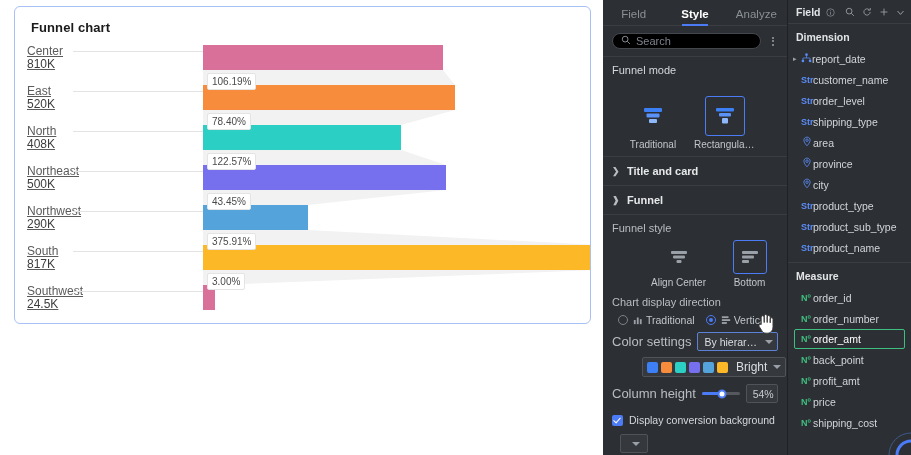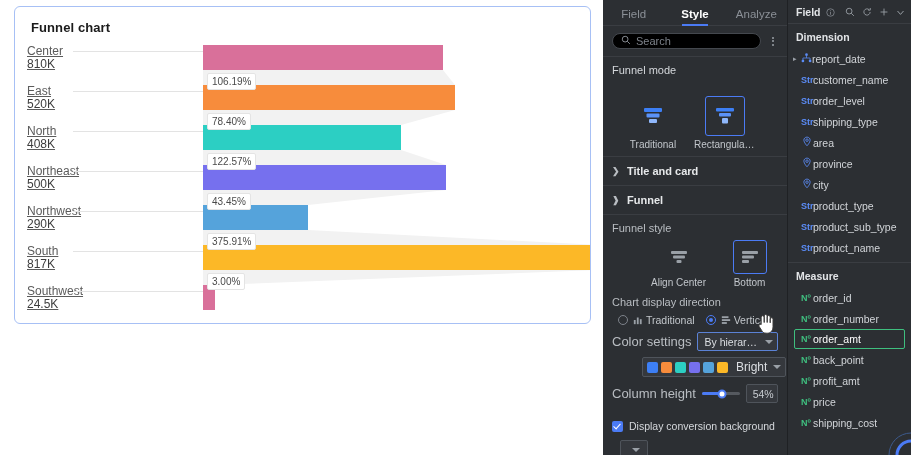--- a/index.html
+++ b/index.html
@@ -167,21 +167,21 @@
 
   .slider-row { display: flex; align-items: center; gap: 6px; margin-top: 7px; }
   .track { position: relative; width: 56px; height: 3px; background: #55595f; border-radius: 2px; cursor:pointer; }
   .track .fill { position: absolute; left: 0; top: 0; height: 3px; width: 54%; background: #4b7bf5; border-radius: 2px; }
   .track .knob { position: absolute; left: 54%; top: 50%; transform: translate(-50%,-50%);
                  width: 9px; height: 9px; border-radius: 50%; background: #ffffff; border: 2px solid #4b7bf5; }
   .numbox { width: 44px; height: 19px; background: #35383d; border: 1px solid #4f545b;
             border-radius: 2px; font-size: 10.5px; color: #c8ccd1; display: flex;
             align-items: center; padding-left: 6px; }
 
-  .check-row { display: flex; align-items: center; gap: 6px; margin-top: 17px; }
+  .check-row { display: flex; align-items: center; gap: 6px; margin-top: 11px; }
   .cbox { width: 11px; height: 11px; border-radius: 2px; background: #4b7bf5;
           position: relative; flex:0 0 11px; cursor: pointer; }
   .cbox::after { content:""; position:absolute; left:3px; top:1px; width:3px; height:6px;
                  border: solid #fff; border-width: 0 1.6px 1.6px 0; transform: rotate(42deg); }
   .check-lbl { font-size: 10.5px; color: #d5d8dc; }
 
   .colorbtn { width: 28px; height: 19px; background: #35383d; border: 1px solid #4f545b;
               border-radius: 2px; margin: 8px 0 0 8px; display: flex;
               align-items: center; justify-content: center; cursor: pointer; }
 

